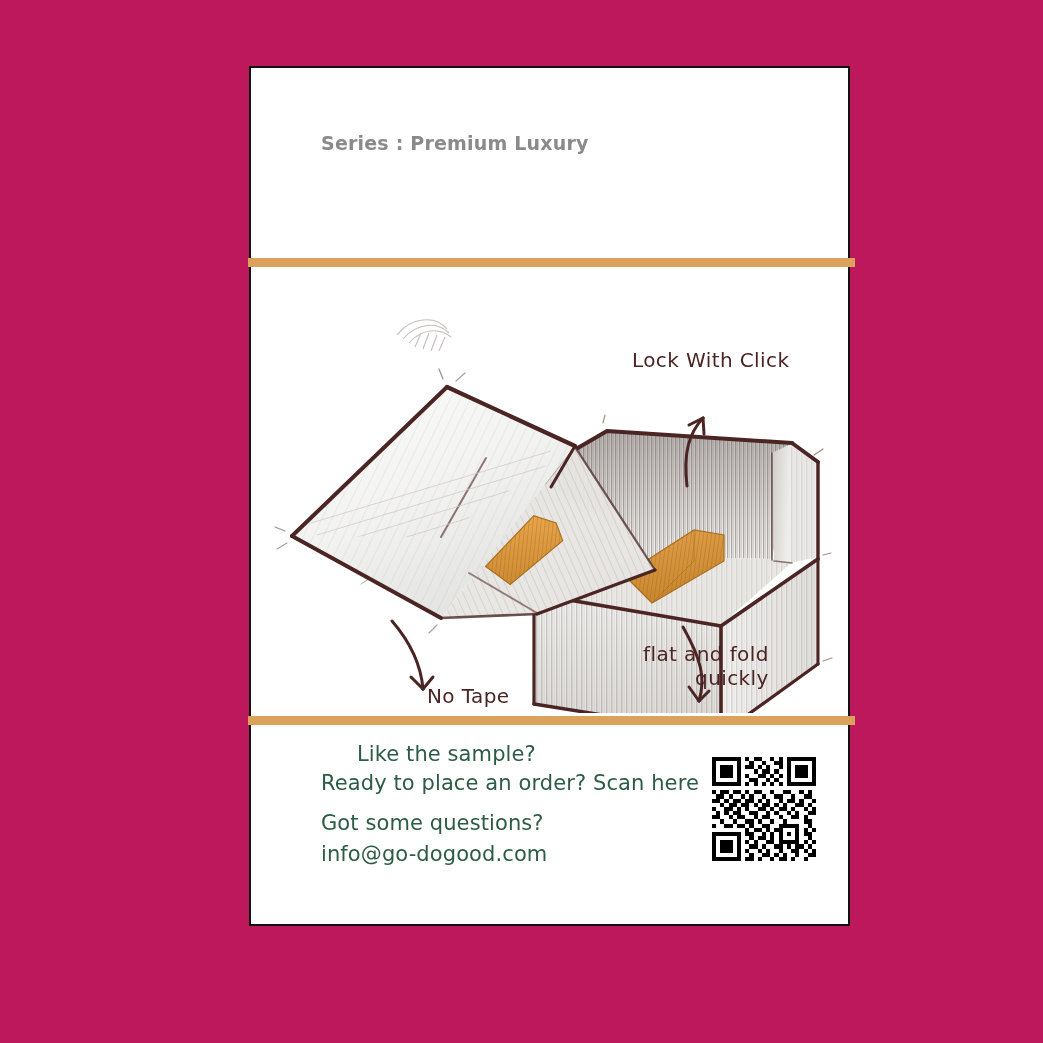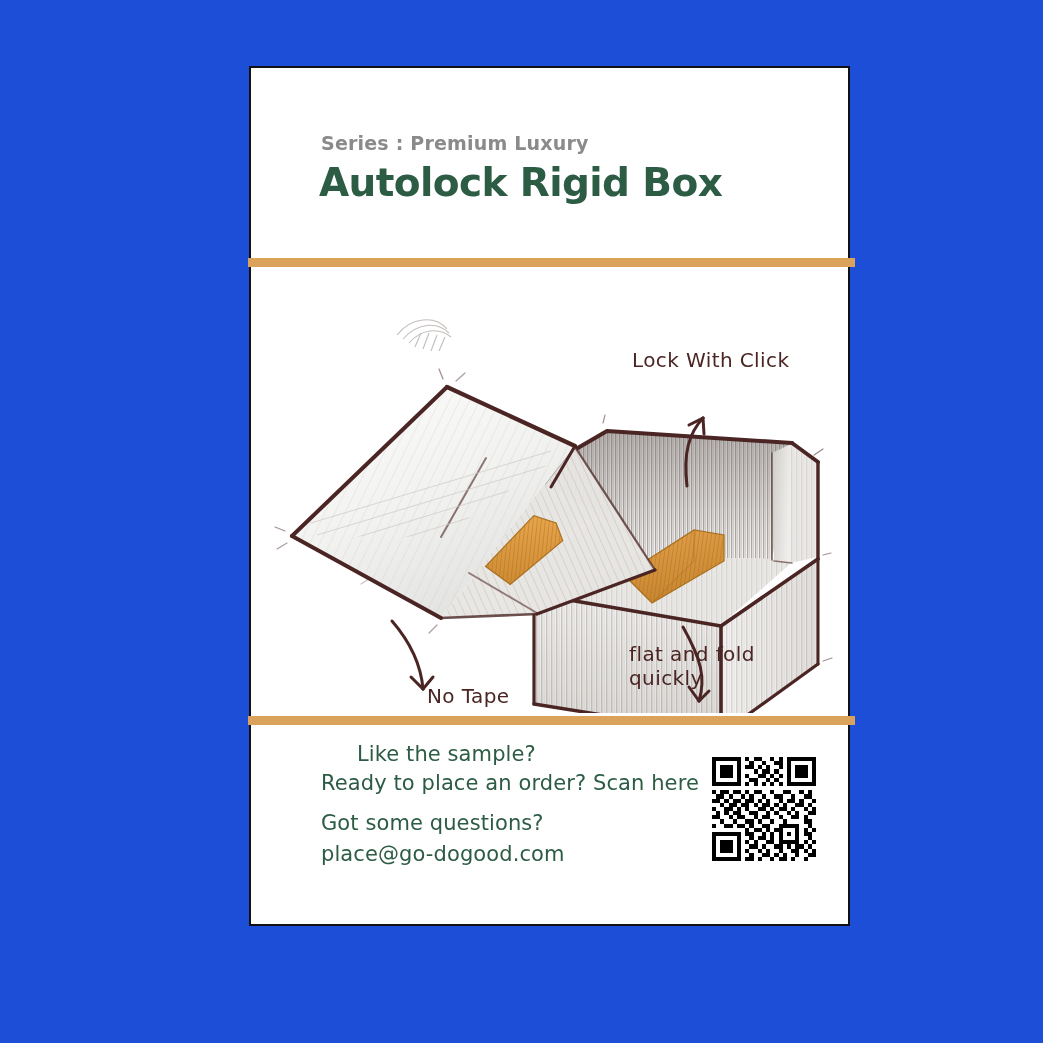--- a/index.html
+++ b/index.html
@@ -10,21 +10,21 @@
   body {
     width: 1043px;
     height: 1043px;
     font-family: "DejaVu Sans", sans-serif;
     overflow: hidden;
   }
   #stage {
     position: relative;
     width: 1043px;
     height: 1043px;
-    background: #1d4ed8;
+    background: #be185d;
   }
 
   
   #card {
     position: absolute;
     left: 249px;
     top: 66px;
     width: 601px;
     height: 860px;
     background: #ffffff;
@@ -82,22 +82,22 @@
     position: absolute;
     font-family: "DejaVu Sans", sans-serif;
     font-size: 20px;
     font-weight: 400;
     color: #4a2523;
     white-space: nowrap;
     letter-spacing: 0.4px;
   }
   #label-lock { left: 381px; top: 271px; margin-top: 9px; }
   #label-notape { left: 176px; top: 616px; }
-  #label-flat { left: 378px; top: 574px; text-align: center; }
-  #label-flat .l2 { display: block; text-align: left; }
+  #label-flat { left: 392px; top: 574px; text-align: center; }
+  #label-flat .l2 { display: block; text-align: right; }
 
   
   .footer-text {
     position: absolute;
     left: 70px;
     font-family: "DejaVu Sans", sans-serif;
     font-size: 21px;
     font-weight: 400;
     color: #2d5c45;
     white-space: nowrap;
@@ -121,21 +121,20 @@
 </style>
 </head>
 <body>
 
 <div id="stage">
 
   <div id="card">
 
     <div class="series-line">Series : Premium Luxury</div>
 
-    <div class="product-title">Autolock Rigid Box</div>
 
     <div class="rule top-rule"></div>
 
     <div id="illustration">
       <svg width="601" height="440" viewBox="0 0 601 440" xmlns="http://www.w3.org/2000/svg">
         <defs>
           <linearGradient id="gLidTop" x1="0" y1="0" x2="0.6" y2="1">
             <stop offset="0%" stop-color="#fdfdfc"></stop>
             <stop offset="55%" stop-color="#f2f2f0"></stop>
             <stop offset="100%" stop-color="#e2e2e0"></stop>
@@ -340,21 +339,21 @@
     </div>
 
     <div class="rule bottom-rule"></div>
 
     <div class="footer-text" id="cta-line-1">Like the sample?</div>
 
     <div class="footer-text" id="q-line-1">Got some questions?</div>
 
     <div class="footer-text" id="cta-line-2">Ready to place an order? Scan here</div>
 
-    <div class="footer-text" id="q-line-2">place@go-dogood.com</div>
+    <div class="footer-text" id="q-line-2">info@go-dogood.com</div>
 
     <div id="qr-code">
       <svg width="104" height="104" viewBox="0 0 25 25" shape-rendering="crispEdges" xmlns="http://www.w3.org/2000/svg">
         <rect width="25" height="25" fill="#ffffff"></rect>
         <g fill="#000000">
 
           <rect x="0" y="0" width="7" height="1"></rect>
             <rect x="0" y="6" width="7" height="1"></rect>
           <rect x="0" y="0" width="1" height="7"></rect>
             <rect x="6" y="0" width="1" height="7"></rect>

